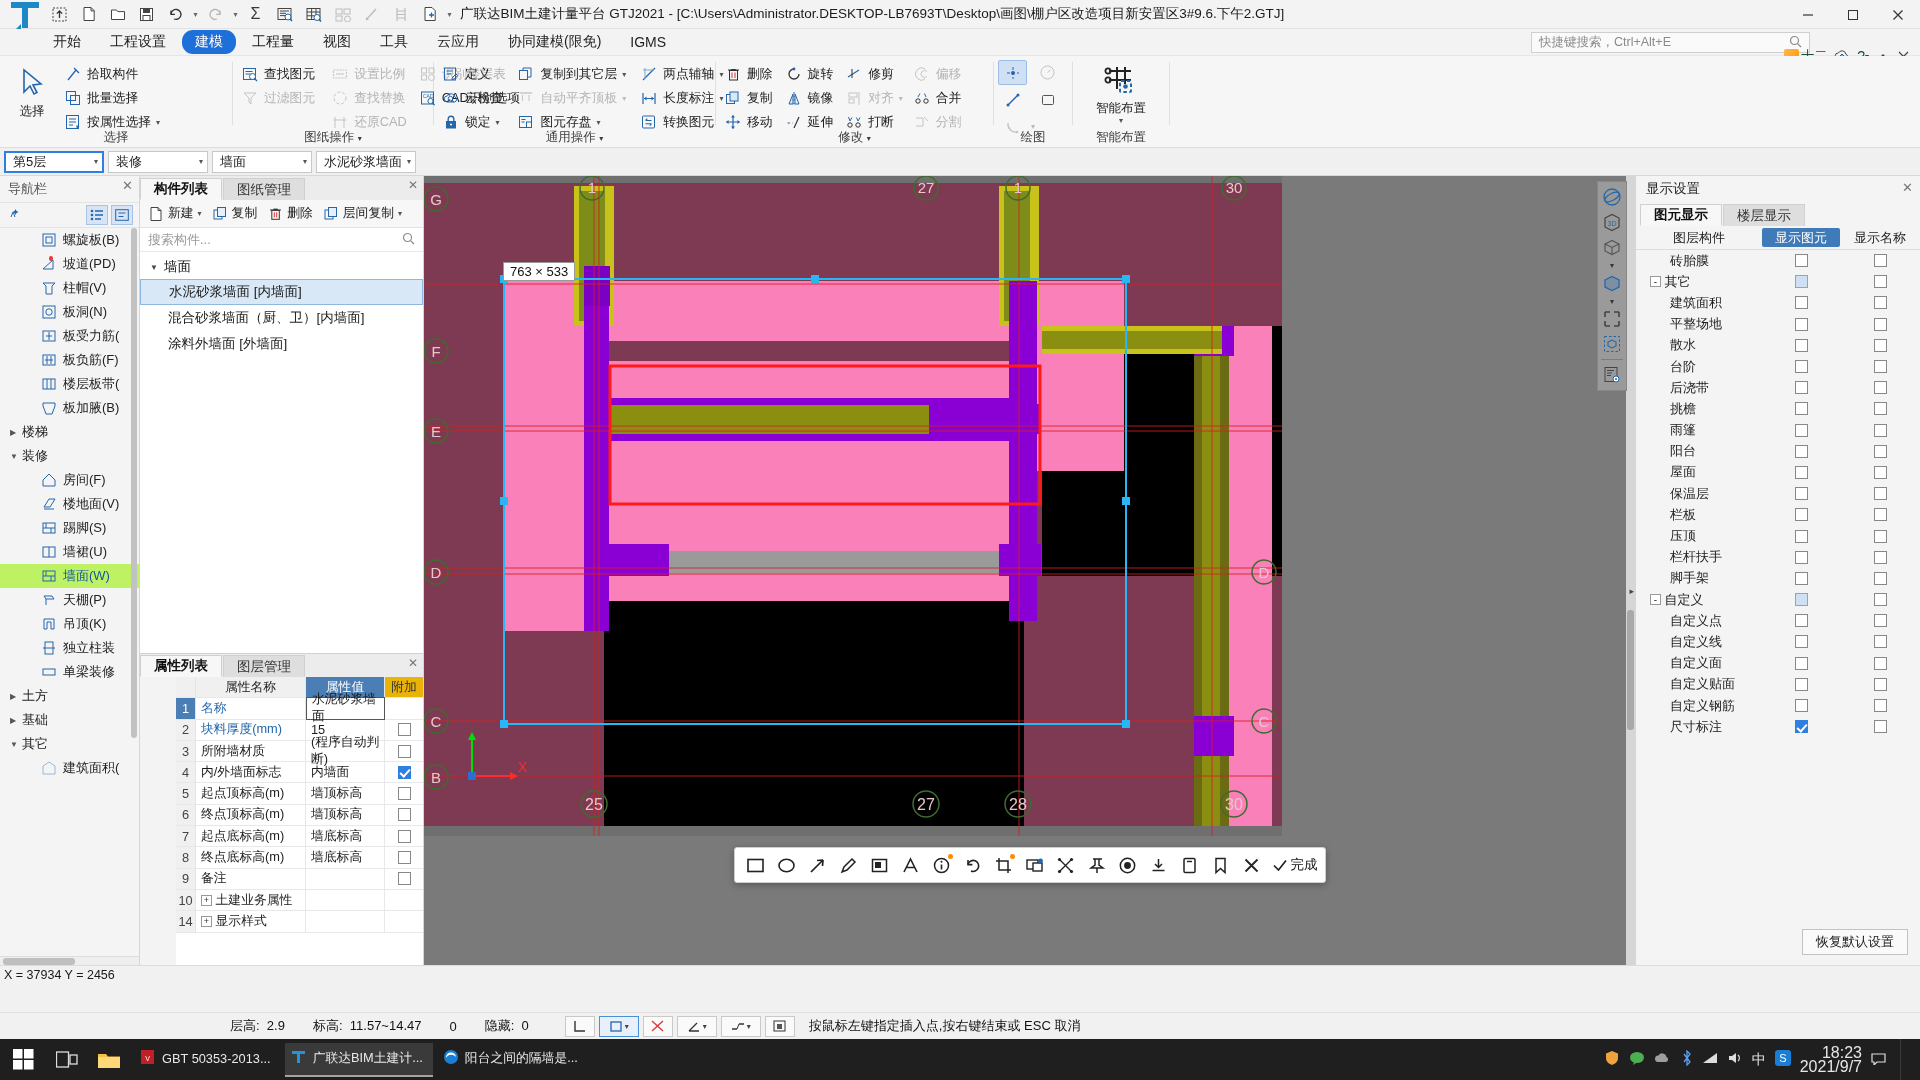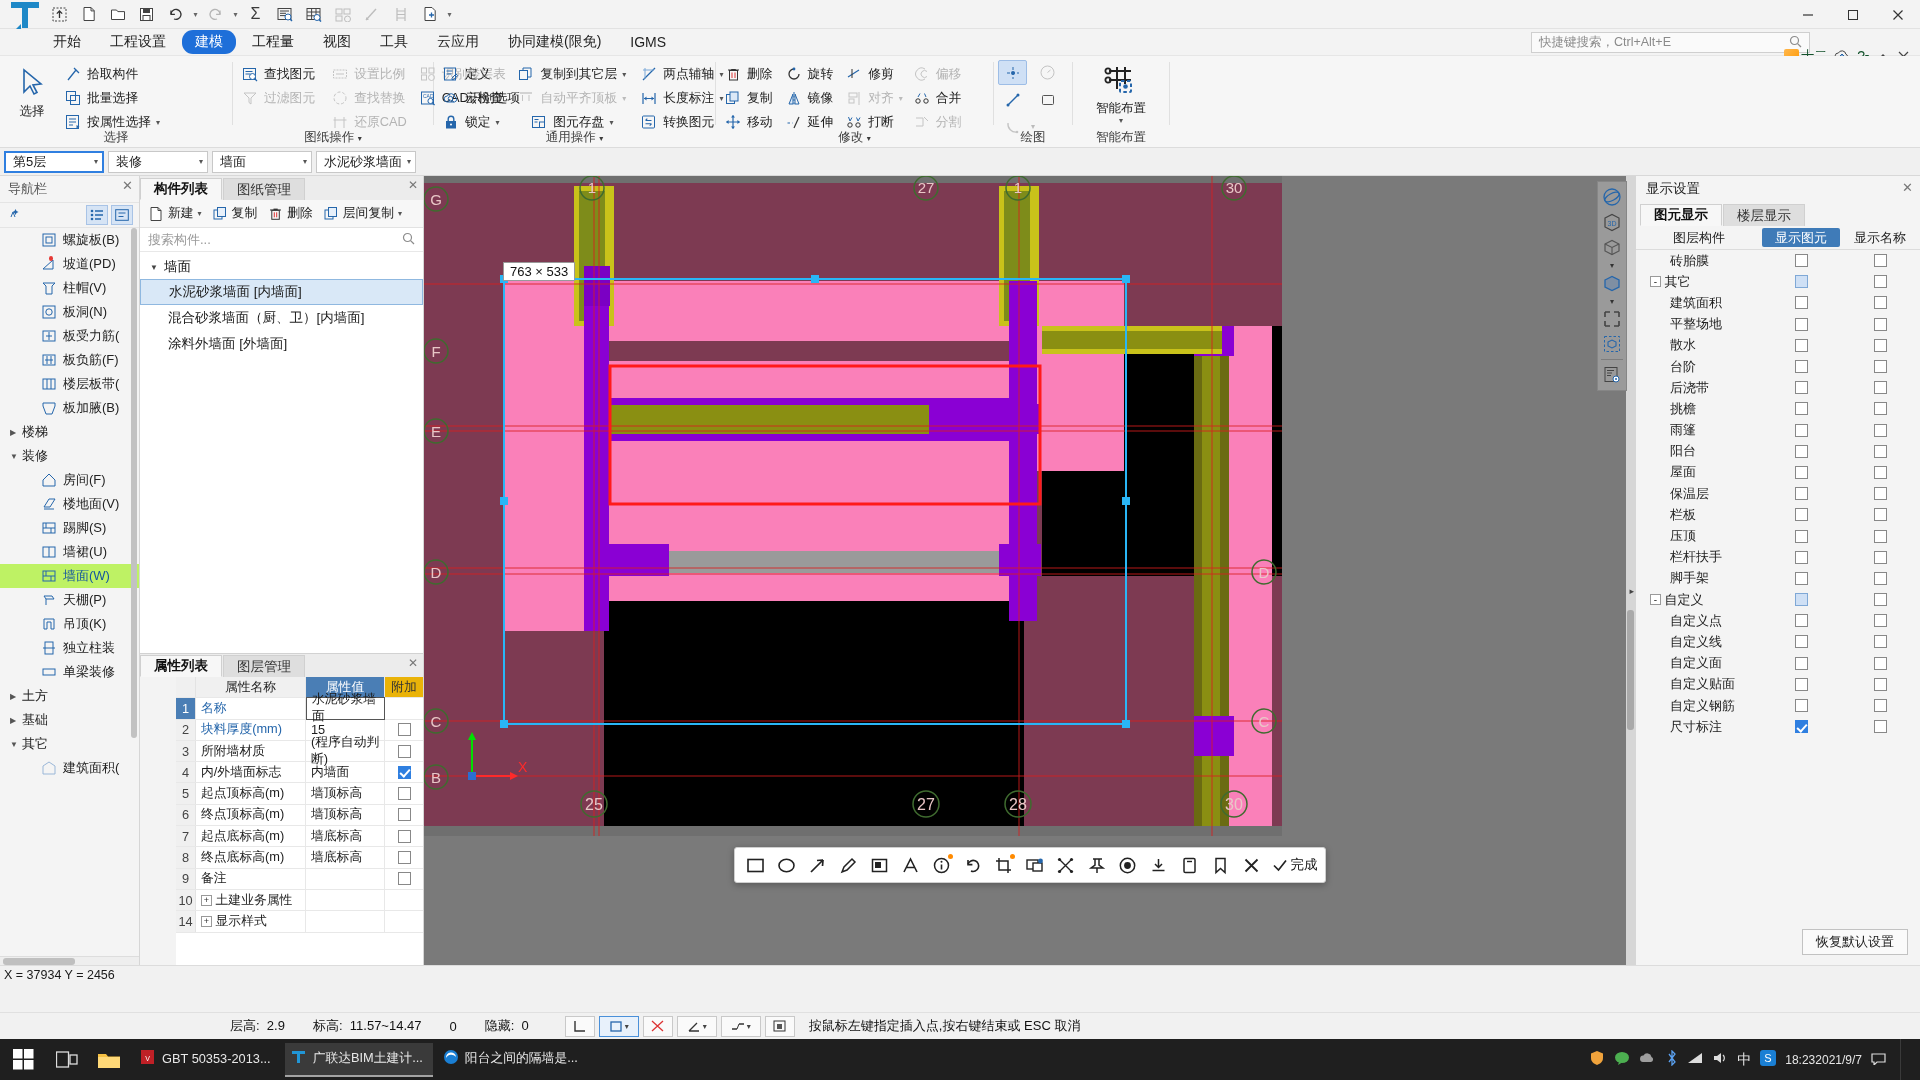--- a/index.html
+++ b/index.html
@@ -218,21 +218,21 @@
   .stbtn.wide{ width:40px;}
   .st-hint{ margin-left:14px; font-size:13px; color:#111;}
 
   
   .taskbar{ height:41px; background:#1f1f1f; display:flex; align-items:center; position:relative;}
   .tb-start{ width:46px; height:41px; display:flex; align-items:center; justify-content:center;}
   .tb-ico{ width:42px; height:41px; display:flex; align-items:center; justify-content:center;}
   .tb-app{ height:34px; display:flex; align-items:center; padding:0 10px 0 6px; margin-left:4px; color:#e8e8e8; font-size:12.8px; gap:6px; border-bottom:2px solid transparent;}
   .tb-app.active{ background:#3a3a3a; border-bottom:2px solid #a3a3a3;}
   .tb-right{ position:absolute; right:0; top:0; height:41px; display:flex; align-items:center; color:#e6e6e6; font-size:12px; gap:9px; padding-right:8px;}
-  .tb-clock{ display:flex; flex-direction:row; align-items:flex-end; line-height:14px; font-size:12px;}
+  .tb-clock{ display:flex; flex-direction:column; align-items:flex-end; line-height:14px; font-size:16px;}
   .tb-edge{ width:12px; height:41px; border-left:1px solid #3a3a3a; margin-left:5px;}
 </style>
 </head>
 <body>
 
 <div class="app">
 
   <div class="titlebar">
     <div class="logoT">
       <svg width="34" height="33" viewBox="0 0 34 33">
@@ -318,20 +318,21 @@
           </svg>
         </div>
       <div class="qicon">
           <svg width="14" height="16">
             <path d="M2 1.5h7l3.2 3.2v9.8H2z" fill="#fff" stroke="#444"></path>
             <path d="M6 9h5M8.5 6.5v5" stroke="#2566ab" stroke-width="1.3"></path>
           </svg>
         </div>
       <div class="qsep">▾</div>
     </div>
+    <div class="apptitle">广联达BIM土建计量平台 GTJ2021 - [C:\Users\Administrator.DESKTOP-LB7693T\Desktop\画图\棚户区改造项目新安置区3#9.6.下午2.GTJ]</div>
     <div class="wbtns">
       <div class="wbtn">
           <svg width="12" height="12">
             <path d="M1 6h10" stroke="#333" stroke-width="1.2"></path>
           </svg>
         </div>
       <div class="wbtn">
           <svg width="12" height="12">
             <rect x="1.5" y="1.5" width="9" height="9" fill="none" stroke="#333"></rect>
           </svg>
@@ -545,21 +546,21 @@
                 <svg width="17" height="17">
                   <rect x="3" y="7" width="10" height="7.5" fill="#2566ab"></rect>
                   <path d="M5.2 7 V5 a2.8 2.8 0 0 1 5.6 0 V7" fill="none" stroke="#2566ab" stroke-width="1.4"></path>
                   <circle cx="8" cy="10.5" r="1" fill="#fff"></circle>
                 </svg>
               </span>
             <span>锁定</span>
             <span class="car">▾</span>
           </div>
         </div>
-        <div class="col" style="margin-left:6px;align-items:center;">
+        <div class="col" style="margin-left:6px;">
           <div class="smbtn">
             <span class="ic">
                 <svg width="17" height="17">
                   <rect x="1.5" y="4.5" width="8" height="9" fill="none" stroke="#2566ab"></rect>
                   <path d="M5 4.5 V2 h8 v9 h-3.5" fill="none" stroke="#2566ab"></path>
                 </svg>
               </span>
             <span>复制到其它层</span>
             <span class="car">▾</span>
           </div>

